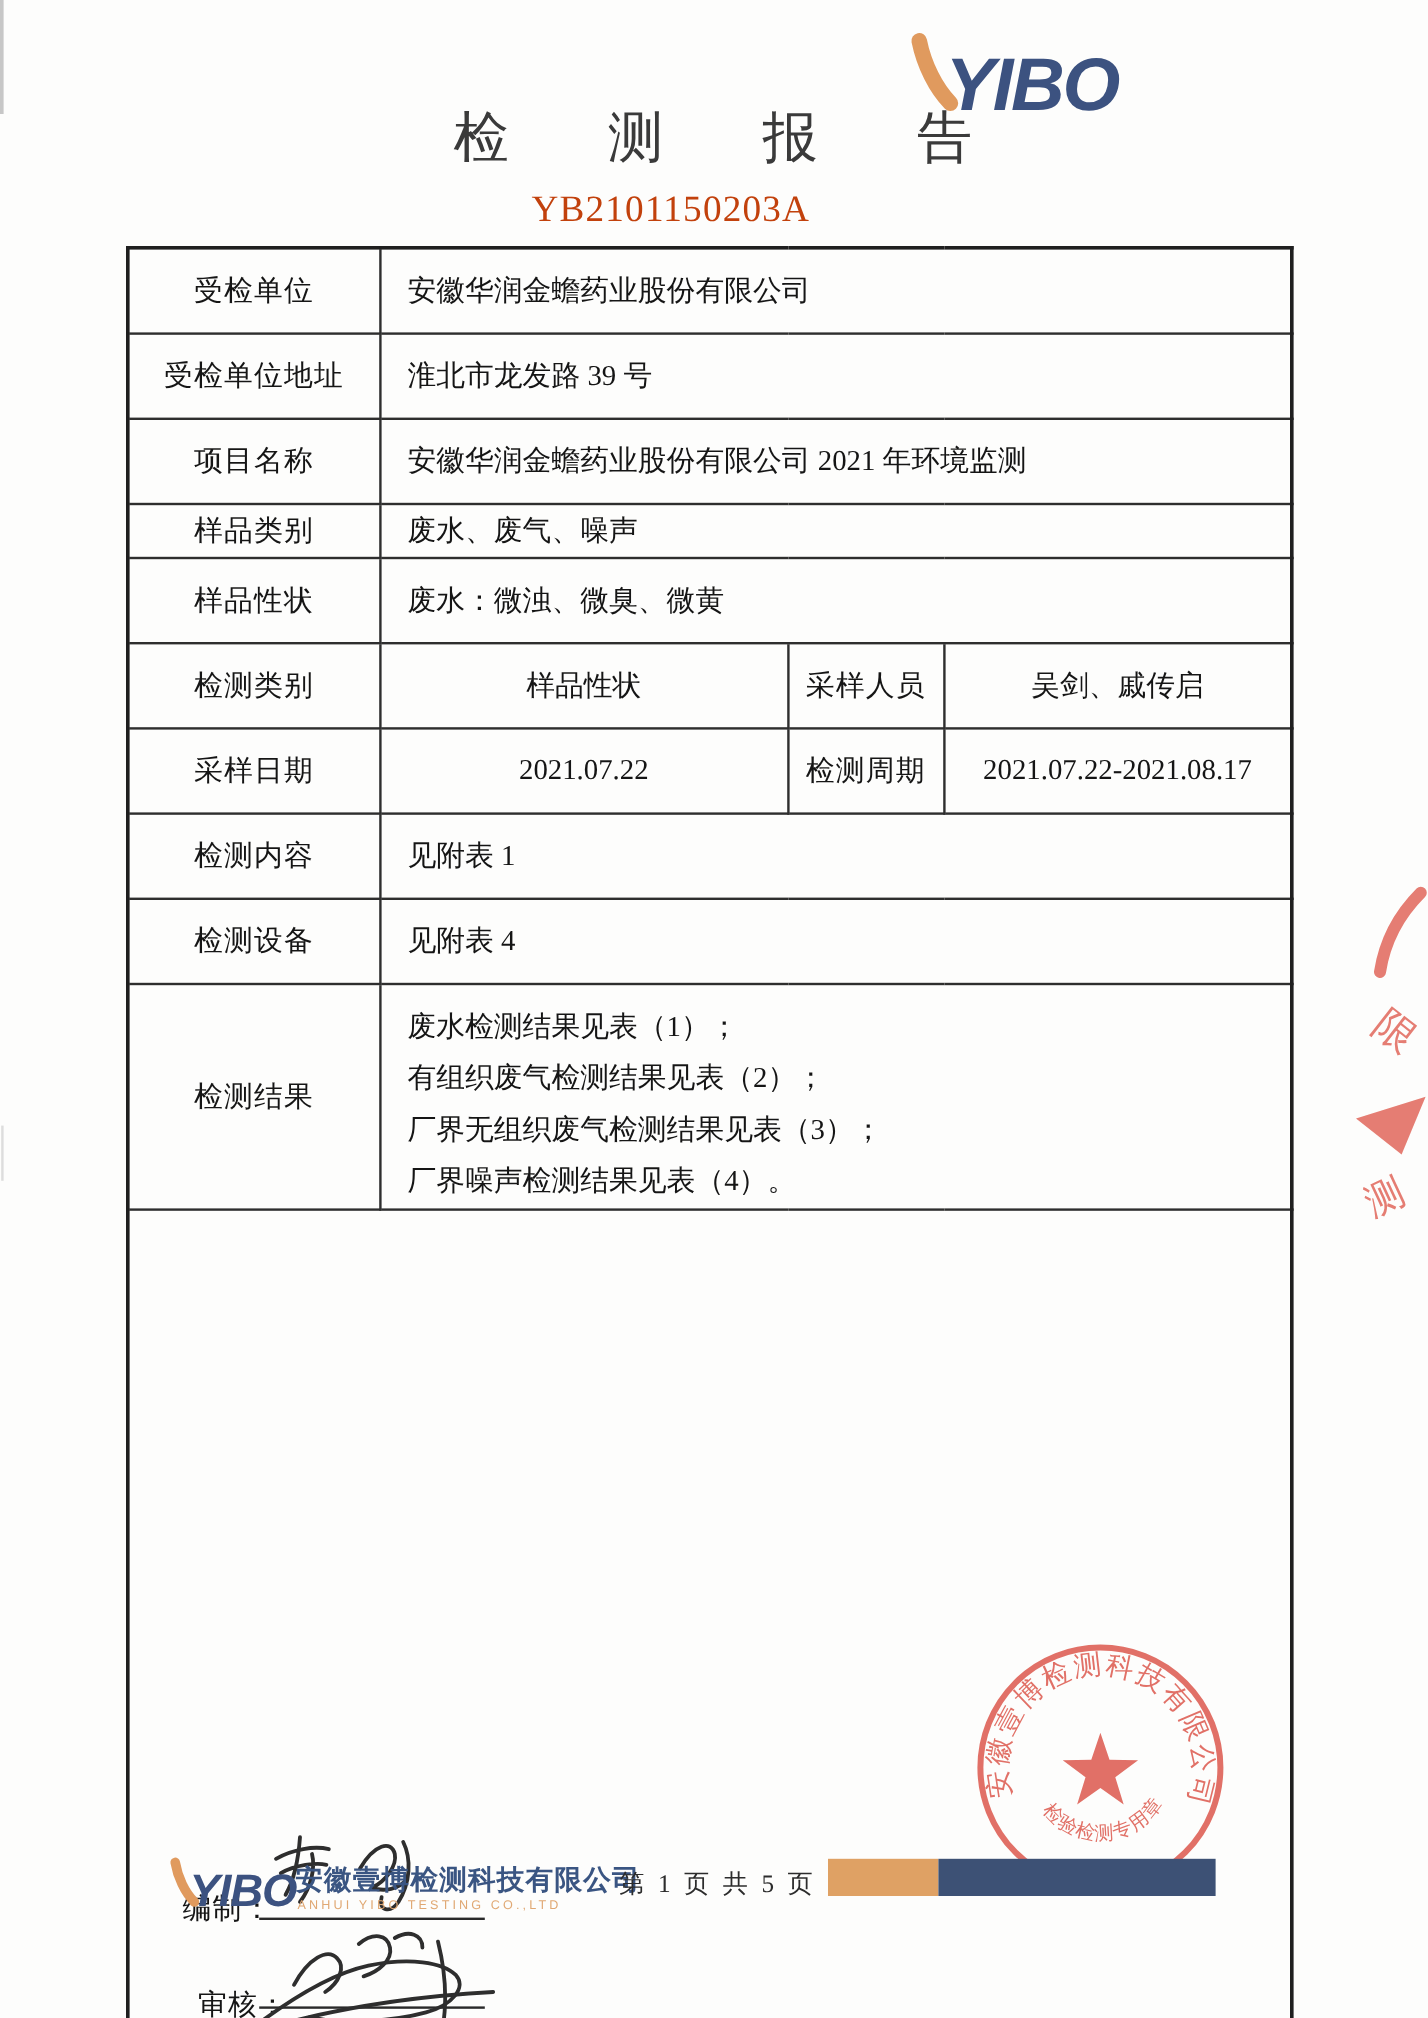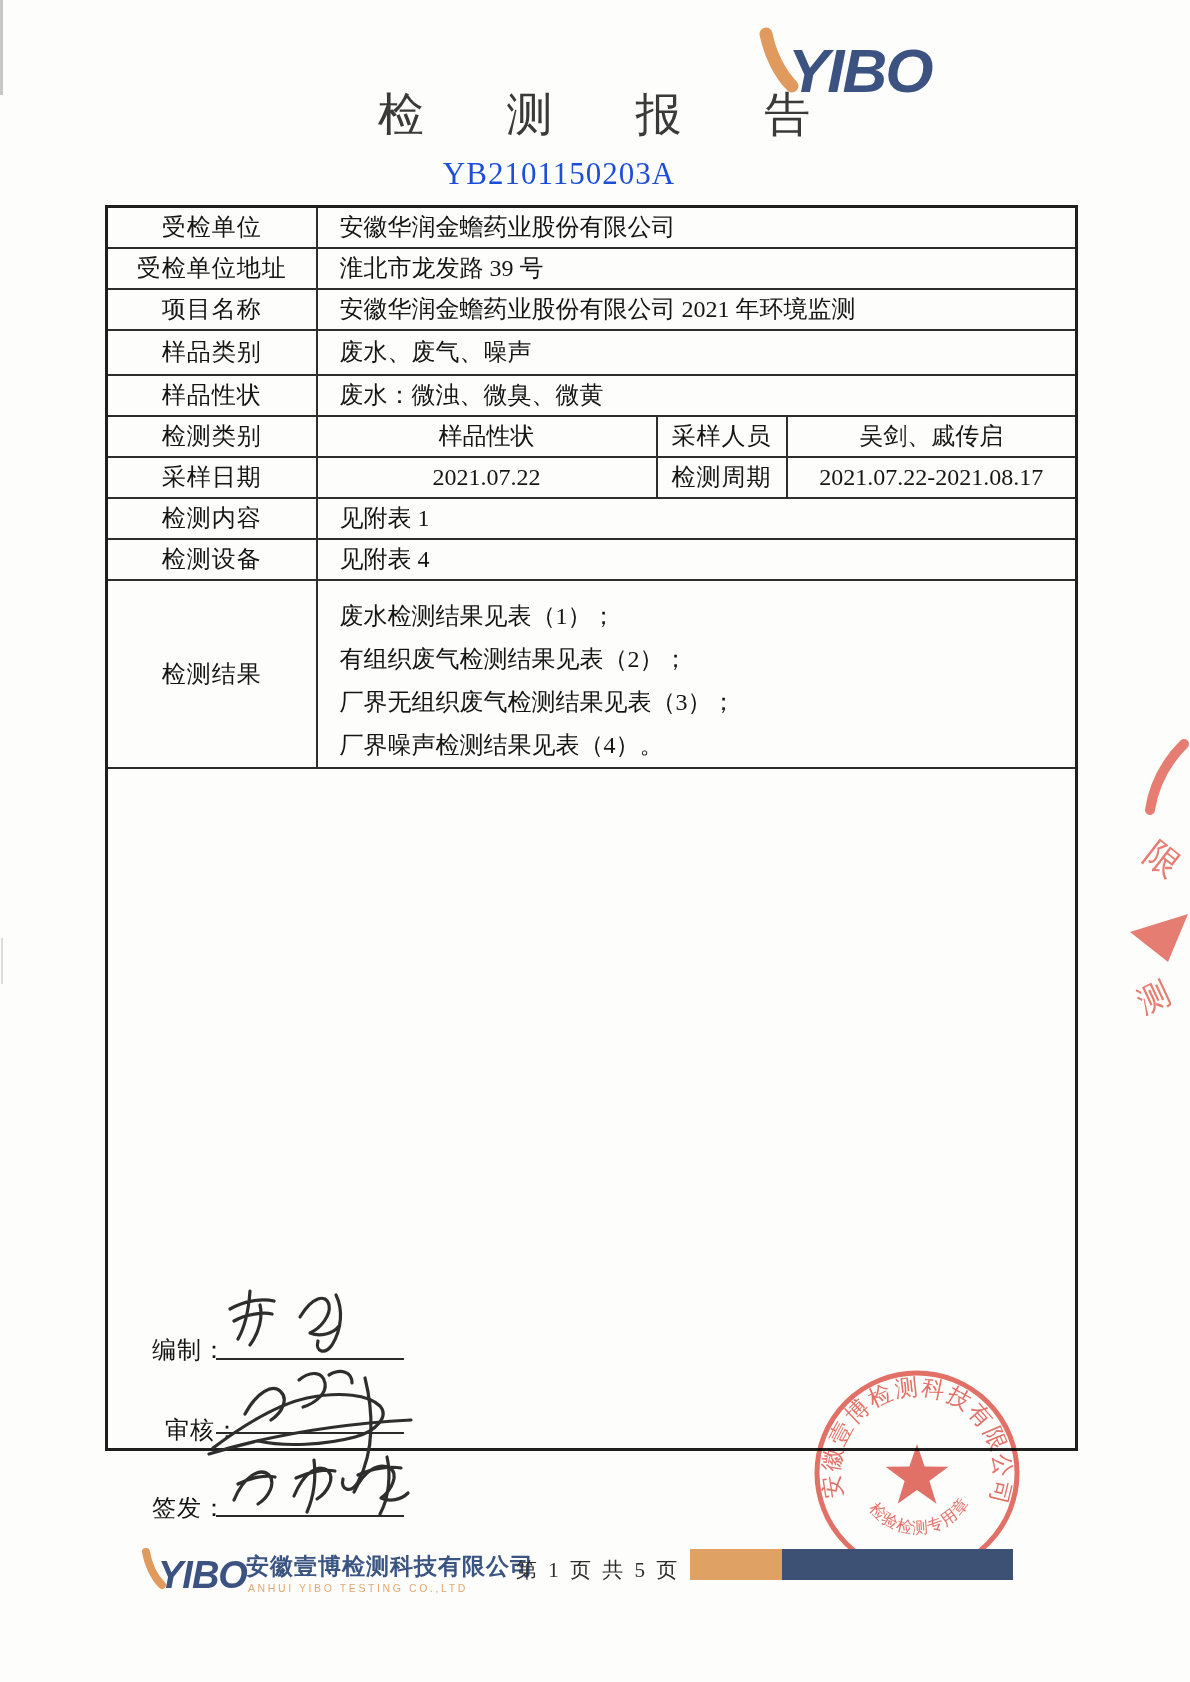--- a/index.html
+++ b/index.html
@@ -13,34 +13,34 @@
 
   
   .hdr-logo { position:absolute; left:748px; top:26px; }
   .title {
     position:absolute; left:0; top:84px; width:1190px; text-align:center;
     font-family:"Liberation Sans", sans-serif; font-weight:500; font-size:46px;
     color:#3a3a3a; word-spacing:66px; letter-spacing:2px;
   }
   .report-no {
     position:absolute; left:0; top:156px; width:1118px; text-align:center;
-    font-family:"Liberation Serif", serif; font-size:31px; color:#1d4ed8; letter-spacing:1px;
+    font-family:"Liberation Serif", serif; font-size:31px; color:#c2410c; letter-spacing:1px;
   }
 
   
   table.info-table {
     position:absolute; left:105px; top:205px; width:970px;
     border-collapse:collapse; table-layout:fixed;
     border:3px solid #1f1f1f;
   }
   table.info-table td { border:2px solid #2e2e2e; font-size:24px; vertical-align:middle; }
   td.lbl  { text-align:center; letter-spacing:1px; }
   td.val  { text-align:left; padding-left:22px; }
   td.valc { text-align:center; }
-  tr.rh55 { height:41px; } tr.rh45 { height:45px; }
+  tr.rh55 { height:71px; } tr.rh45 { height:45px; }
   tr.rh175 { height:175px; } tr.rh605 { height:682px; }
   .lines { padding:14px 0 0 22px; }
   .lines > div { line-height:43px; }
 
   
   .bigcell { position:relative; width:100%; height:100%; }
   .sig-label { position:absolute; font-size:24px; letter-spacing:1px; }
   .sig-line  { position:absolute; width:188px; border-bottom:2px solid #2a2a2a; }
   .sig-svg   { position:absolute; }
 

